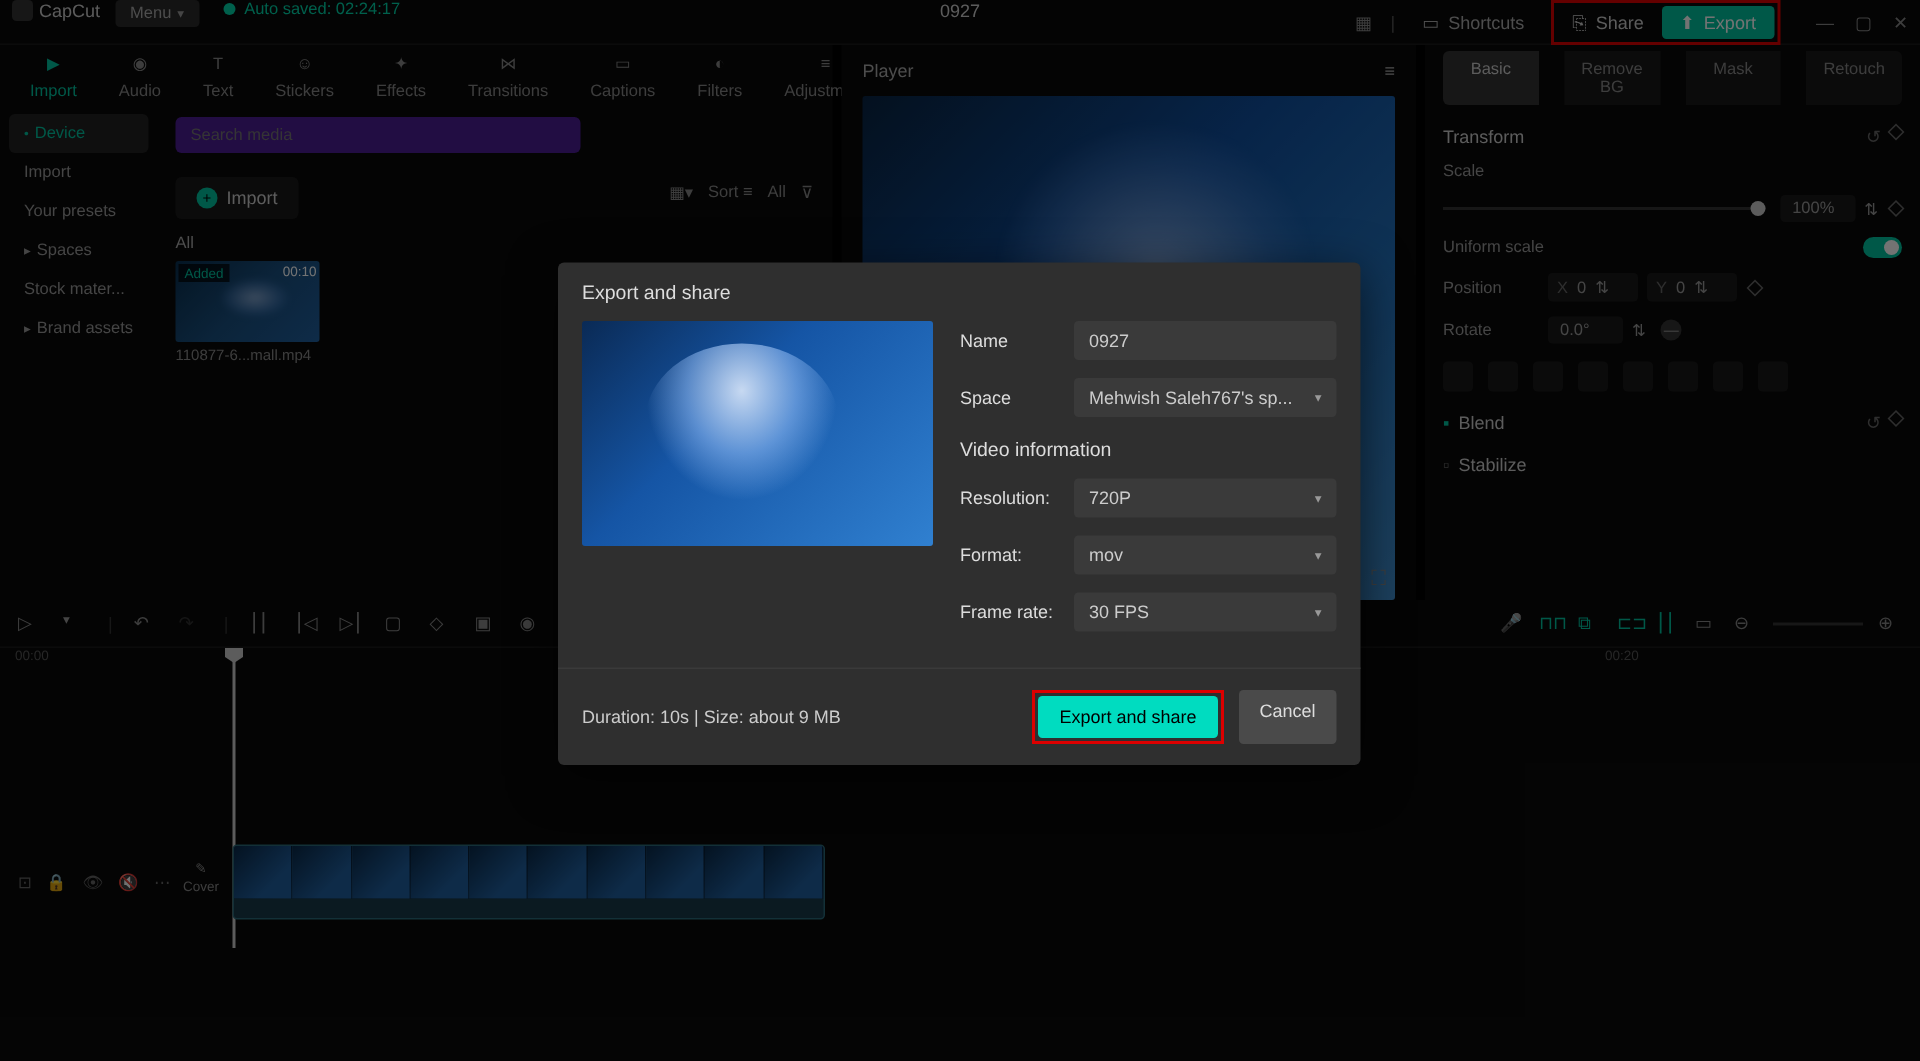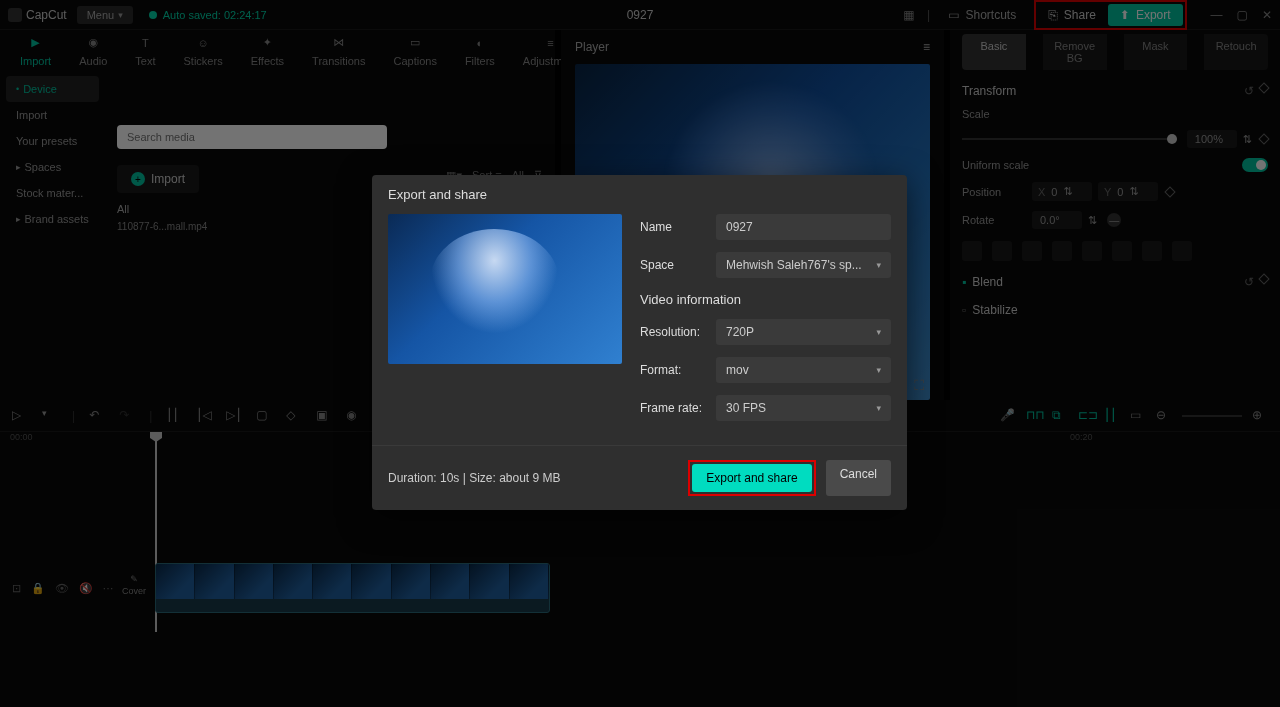--- a/index.html
+++ b/index.html
@@ -2,21 +2,21 @@
 <html><head>
 <meta charset="utf-8">
 <style>
 * { margin: 0; padding: 0; box-sizing: border-box; font-family: -apple-system, BlinkMacSystemFont, "Segoe UI", Arial, sans-serif; }
 body { background: #000; color: #999; font-size: 12px; width: 1280px; height: 707px; overflow: hidden; position: relative; }
 
 
 .dim-overlay { position: absolute; inset: 0; background: rgba(0,0,0,0.55); z-index: 50; pointer-events: none; }
 
 
-.topbar { height: 30px; background: #0a0a0a; display: flex; align-items: center; padding: 0 8px; border-bottom: 1px solid #1a1a1a; position: relative; z-index: 10; }
+.topbar { height: 30px; background: #0a0a0a; display: flex; align-items: flex-start; padding: 0 8px; border-bottom: 1px solid #1a1a1a; position: relative; z-index: 10; }
 .logo { color: #ccc; font-size: 12px; font-weight: 500; display: flex; align-items: center; gap: 4px; }
 .logo-icon { width: 14px; height: 14px; background: #333; border-radius: 3px; display: inline-block; }
 .menu-btn { background: #2a2a2a; color: #aaa; padding: 3px 10px; border-radius: 3px; margin-left: 10px; font-size: 11px; cursor: pointer; display: flex; align-items: center; gap: 4px; }
 .autosave { color: #00d4a8; font-size: 11px; margin-left: 16px; display: flex; align-items: center; gap: 6px; }
 .autosave-dot { width: 8px; height: 8px; background: #00d4a8; border-radius: 50%; }
 .project-title { position: absolute; left: 50%; transform: translateX(-50%); color: #ccc; font-size: 12px; }
 .topbar-right { margin-left: auto; display: flex; align-items: center; gap: 10px; }
 .icon-btn { width: 16px; height: 16px; color: #888; cursor: pointer; display: flex; align-items: center; justify-content: center; }
 .shortcuts-btn { color: #aaa; font-size: 12px; padding: 4px 8px; display: flex; align-items: center; gap: 6px; }
 .share-export-wrap { border: 2px solid #d00; padding: 2px; display: flex; gap: 2px; z-index: 100; position: relative; }
@@ -34,21 +34,21 @@
 .tab-item.active { color: #00c4a0; }
 .tab-icon { width: 18px; height: 18px; display: flex; align-items: center; justify-content: center; }
 
 .left-body { display: flex; flex: 1; }
 .left-sidebar { width: 105px; background: #0a0a0a; padding: 6px; }
 .side-item { padding: 7px 10px; color: #999; font-size: 11px; border-radius: 4px; cursor: pointer; display: flex; align-items: center; }
 .side-item.active { background: #222; color: #00c4a0; }
 .side-caret { margin-right: 4px; font-size: 9px; }
 
 .media-area { flex: 1; padding: 8px 12px; }
-.search-input { background: #ffffff; border: none; padding: 6px 10px; border-radius: 4px; color: #888; font-size: 11px; width: 270px; margin-top: 47px; }
+.search-input { background: #4c1d95; border: none; padding: 6px 10px; border-radius: 4px; color: #888; font-size: 11px; width: 270px; }
 .import-btn { background: #1a1a1a; padding: 7px 14px; color: #ccc; border-radius: 4px; font-size: 12px; font-weight: 500; display: flex; align-items: center; gap: 6px; margin-top: 8px; cursor: pointer; }
 .import-plus { background: #00c4a0; color: #000; width: 14px; height: 14px; border-radius: 50%; display: inline-flex; align-items: center; justify-content: center; font-size: 10px; }
 .all-label { margin-top: 10px; color: #aaa; font-size: 11px; }
 .thumb-wrap { margin-top: 6px; width: 96px; }
 .thumb { width: 96px; height: 54px; background: linear-gradient(135deg, #0a3050 0%, #1a5080 50%, #2060a0 100%); border-radius: 2px; position: relative; overflow: hidden; }
 .thumb-tag { position: absolute; top: 2px; left: 2px; background: rgba(0,0,0,0.7); color: #00c4a0; font-size: 9px; padding: 1px 4px; }
 .thumb-dur { position: absolute; top: 2px; right: 2px; color: #fff; font-size: 9px; }
 .thumb-name { color: #888; font-size: 10px; margin-top: 4px; }
 
 
@@ -229,20 +229,25 @@
             </div>
           <div style="display:flex;gap:10px;align-items:center;color:#888;font-size:11px">
             <span>▦▾</span>
             <span><span>Sort</span> ≡</span>
             <span>All</span>
             <span>⊽</span>
           </div>
         </div>
         <div class="all-label">All</div>
         <div class="thumb-wrap">
+          <div class="thumb">
+              <span class="thumb-tag">Added</span>
+              <span class="thumb-dur">00:10</span>
+              <div class="jellyfish" style="width:50%;height:50%;top:20%;left:30%"></div>
+            </div>
           <div class="thumb-name">110877-6...mall.mp4</div>
         </div>
       </div>
     </div>
   </div>
 
   <div class="player-panel">
     <div class="player-header">
         <span>Player</span>
         <span>≡</span>

